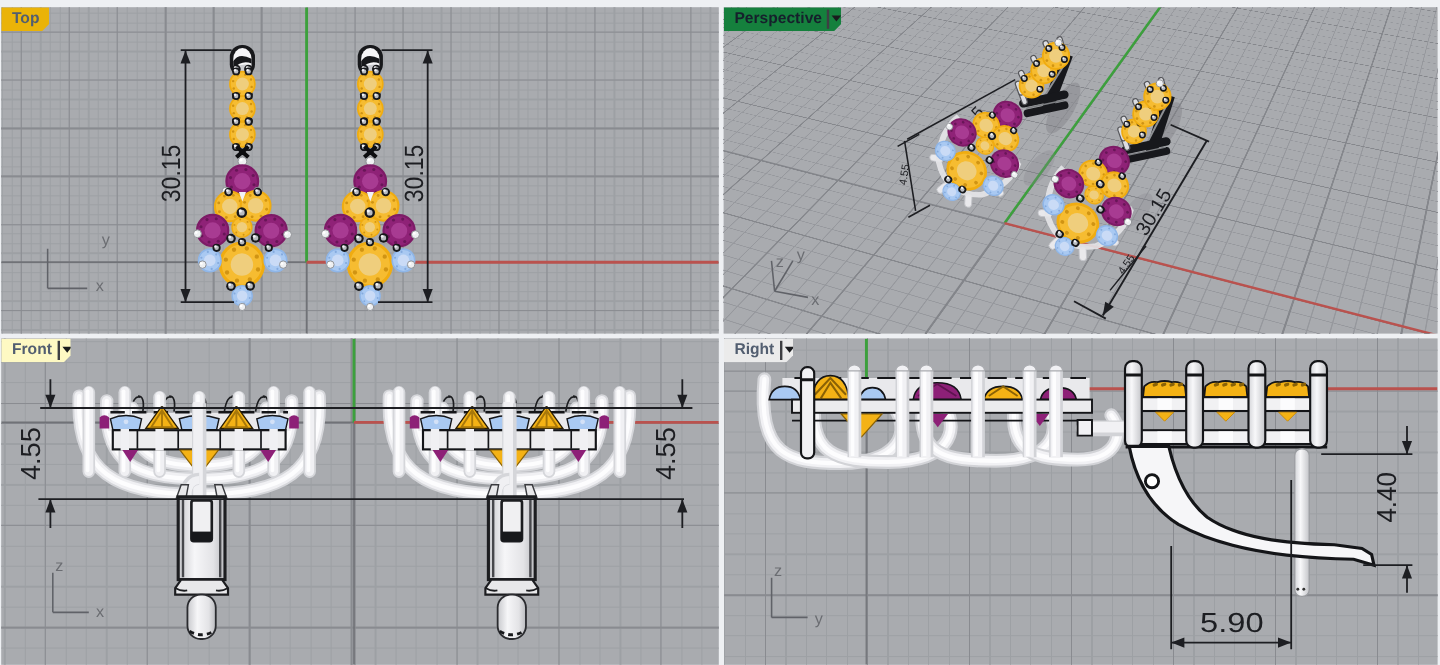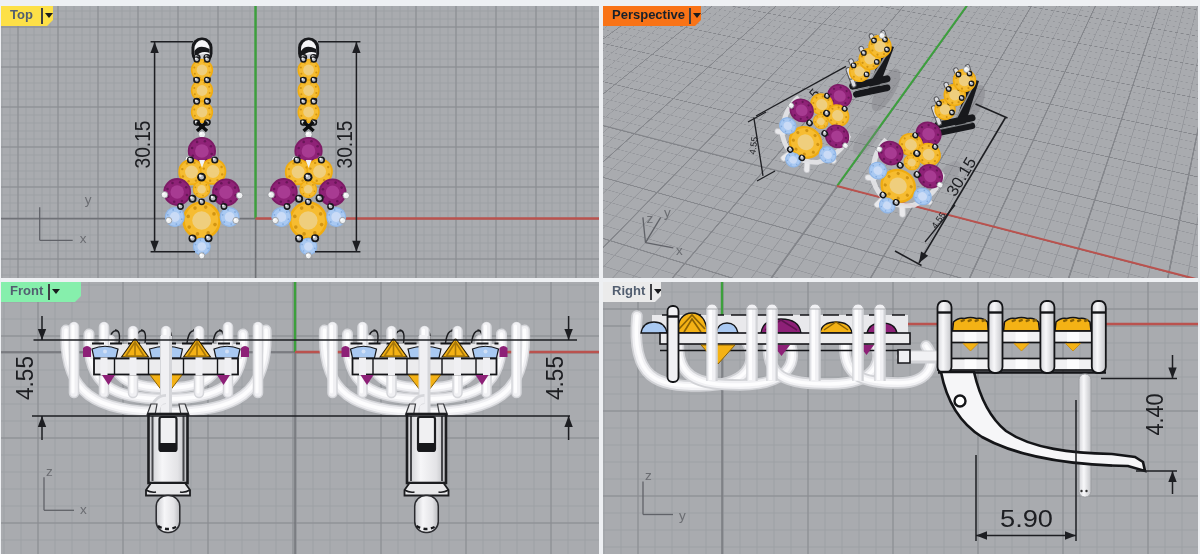--- a/index.html
+++ b/index.html
@@ -1258,33 +1258,33 @@
       <polygon points="1076.0,535.5 1065.0,539.7 1065.0,531.3" fill="#1d1e22"></polygon>
       <text x="1026.5" y="527" text-anchor="middle" textLength="53" lengthAdjust="spacingAndGlyphs" font-family="Liberation Sans, sans-serif" font-size="23" fill="#1d1e22">5.90</text>
       <g stroke="#606268" stroke-width="1.3" fill="none">
         <line x1="643" y1="514.5" x2="643" y2="481.5"></line>
         <line x1="643" y1="514.5" x2="673" y2="514.5"></line>
       </g>
       <text x="645" y="476.5" font-family="Liberation Sans, sans-serif" font-size="13.5" fill="#6b6d72" dominant-baseline="middle">z</text>
       <text x="679" y="516.5" font-family="Liberation Sans, sans-serif" font-size="13.5" fill="#6b6d72" dominant-baseline="middle">y</text>
     </svg>
 </div>
-<div style="position:absolute;left:1px;top:6px;width:52px;height:20px;background:#fde047;
+<div style="position:absolute;left:1px;top:6px;width:40px;height:20px;background:#eab308;
 clip-path:polygon(0 0,100% 0,100% 70%,calc(100% - 6px) 100%,0 100%);z-index:5;">
 <span style="position:absolute;left:9px;top:1px;font:bold 13px 'Liberation Sans',sans-serif;color:#525e70;">Top</span>
 <span style="position:absolute;left:40px;top:2px;width:1.5px;height:16px;background:#3e3f43;"></span>
 <span style="position:absolute;left:44px;top:7px;width:0;height:0;border-left:4.5px solid transparent;border-right:4.5px solid transparent;border-top:5.5px solid #1a1b1e;"></span>
 </div>
-<div style="position:absolute;left:603px;top:6px;width:98px;height:20px;background:#f97316;
+<div style="position:absolute;left:603px;top:6px;width:98px;height:20px;background:#15803d;
 clip-path:polygon(0 0,100% 0,100% 70%,calc(100% - 6px) 100%,0 100%);z-index:5;">
 <span style="position:absolute;left:9px;top:1px;font:bold 13px 'Liberation Sans',sans-serif;color:#16202c;">Perspective</span>
 <span style="position:absolute;left:86px;top:2px;width:1.5px;height:16px;background:#3e3f43;"></span>
 <span style="position:absolute;left:90px;top:7px;width:0;height:0;border-left:4.5px solid transparent;border-right:4.5px solid transparent;border-top:5.5px solid #1a1b1e;"></span>
 </div>
-<div style="position:absolute;left:1px;top:282px;width:80px;height:20px;background:#86efac;
+<div style="position:absolute;left:1px;top:282px;width:58px;height:20px;background:#fef9c3;
 clip-path:polygon(0 0,100% 0,100% 70%,calc(100% - 6px) 100%,0 100%);z-index:5;">
 <span style="position:absolute;left:9px;top:1px;font:bold 13px 'Liberation Sans',sans-serif;color:#525e70;">Front</span>
 <span style="position:absolute;left:47px;top:2px;width:1.5px;height:16px;background:#3e3f43;"></span>
 <span style="position:absolute;left:51px;top:7px;width:0;height:0;border-left:4.5px solid transparent;border-right:4.5px solid transparent;border-top:5.5px solid #1a1b1e;"></span>
 </div>
 <div style="position:absolute;left:603px;top:282px;width:58px;height:20px;background:#ebebeb;
 clip-path:polygon(0 0,100% 0,100% 70%,calc(100% - 6px) 100%,0 100%);z-index:5;text-decoration:underline;">
 <span style="position:absolute;left:9px;top:1px;font:bold 13px 'Liberation Sans',sans-serif;color:#525e70;">Right</span>
 <span style="position:absolute;left:47px;top:2px;width:1.5px;height:16px;background:#3e3f43;"></span>
 <span style="position:absolute;left:51px;top:7px;width:0;height:0;border-left:4.5px solid transparent;border-right:4.5px solid transparent;border-top:5.5px solid #1a1b1e;"></span>

